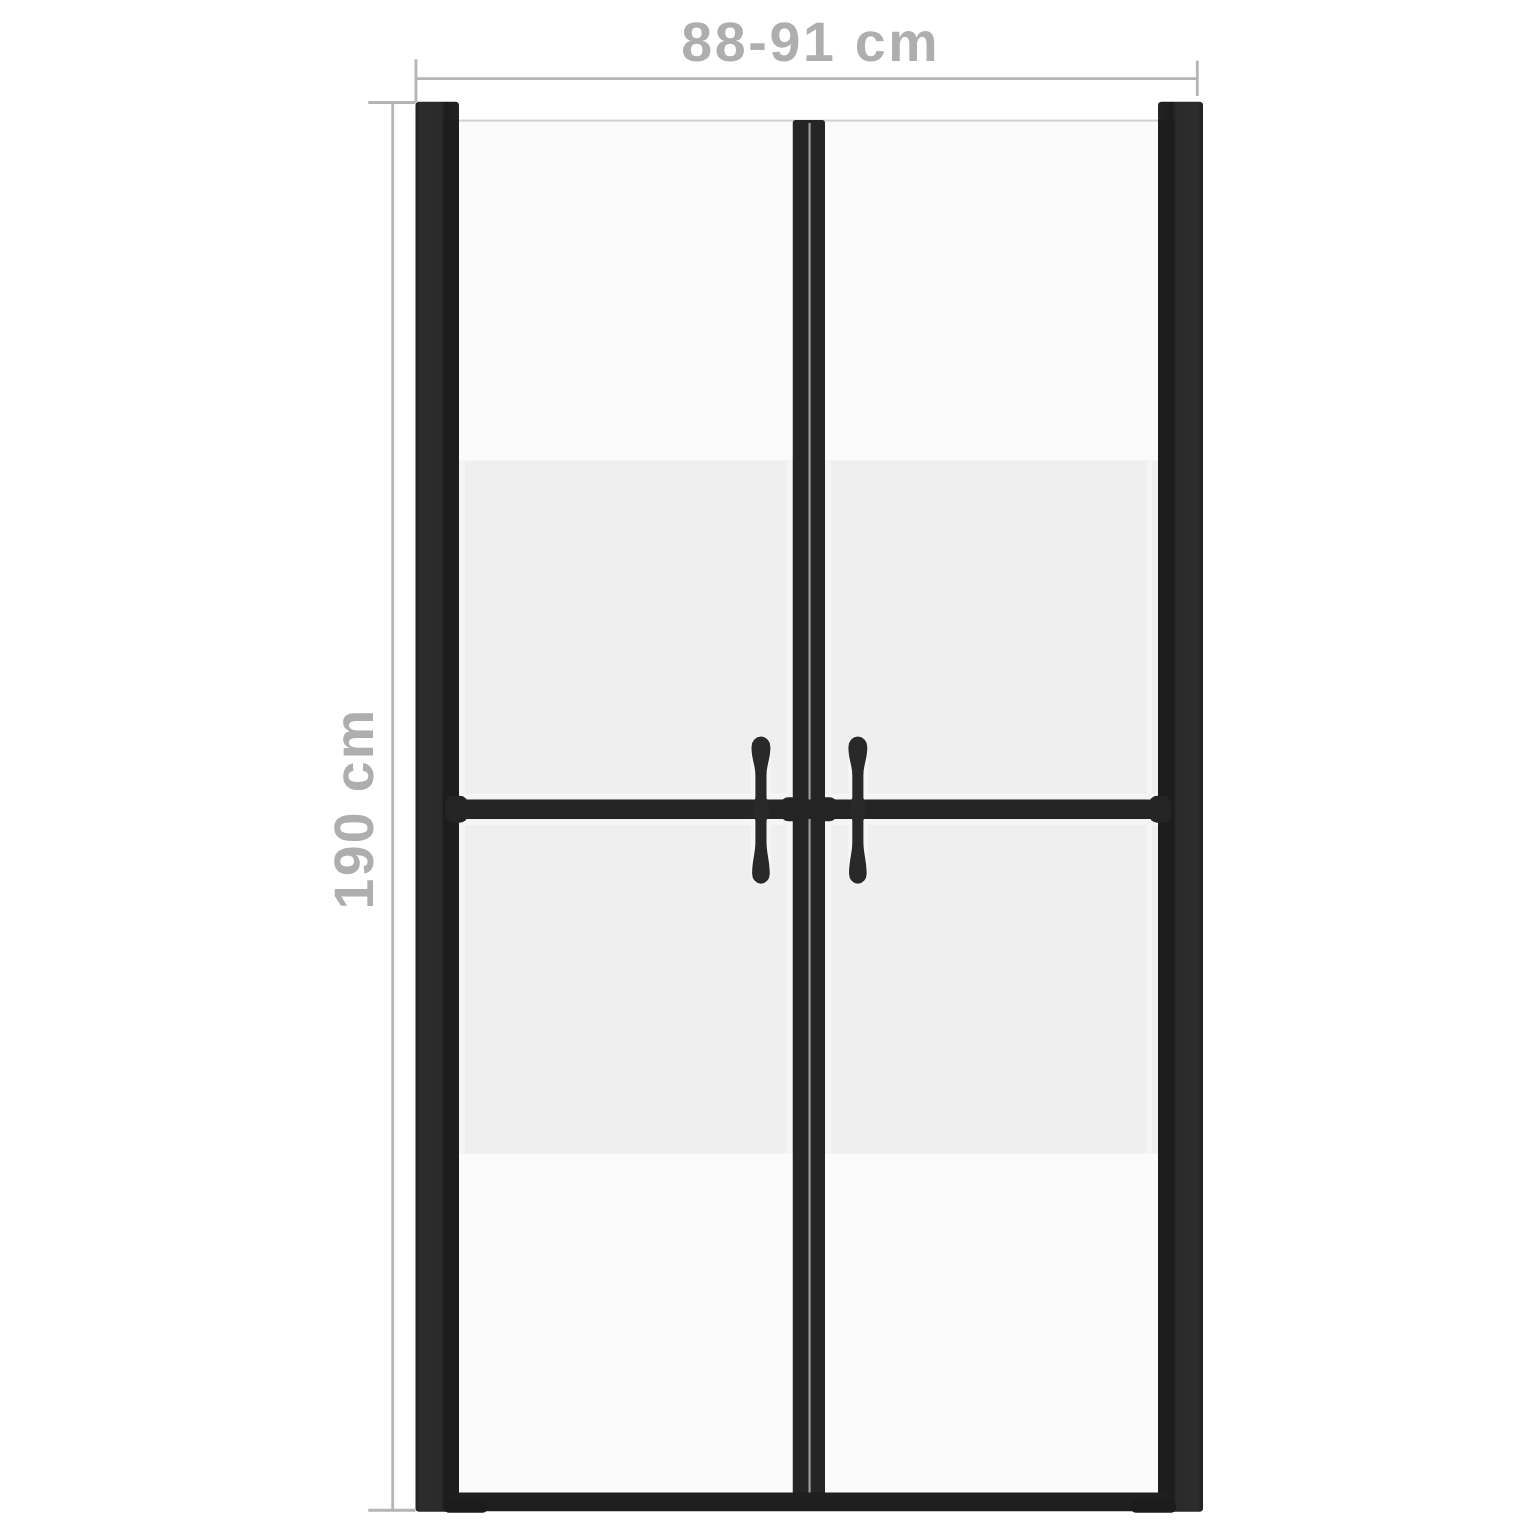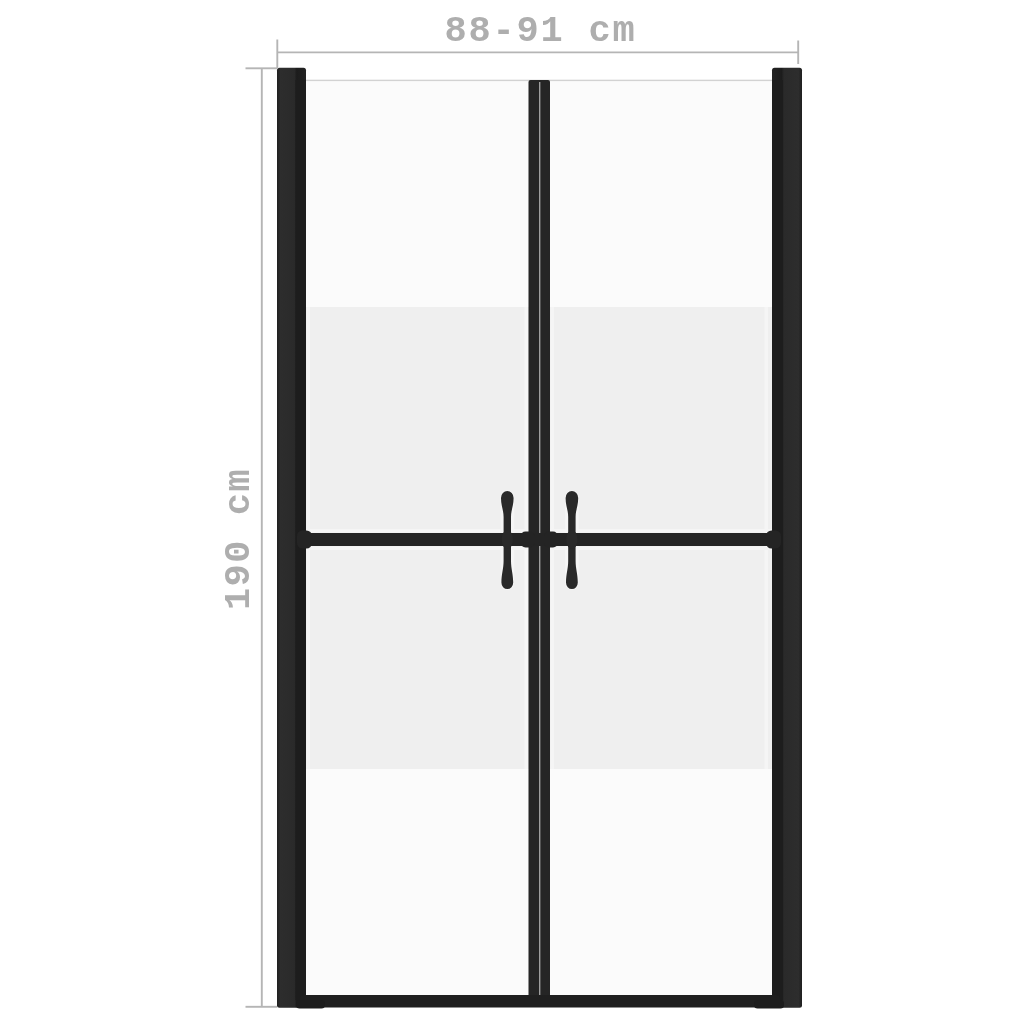--- a/index.html
+++ b/index.html
@@ -1,18 +1,18 @@
 <!DOCTYPE html>
 <html><head>
 <meta charset="utf-8">
 <title>Shower Door</title>
 <style>
   html,body{margin:0;padding:0;background:#ffffff;}
   .stage{width:1024px;height:1024px;position:relative;overflow:hidden;background:#ffffff;
-         font-family:Liberation Mono, monospace;}
+         font-family:Liberation Sans, sans-serif;}
   svg{display:block;filter:blur(0.45px);}
 </style>
 </head>
 <body>
 <div class="stage">
 <svg width="1024" height="1024" viewBox="0 0 1024 1024" xmlns="http://www.w3.org/2000/svg">
   <defs>
     <linearGradient id="postL" x1="0" y1="0" x2="1" y2="0">
       <stop offset="0" stop-color="#1f1f1f"></stop>
       <stop offset="0.12" stop-color="#2d2d2d"></stop>

